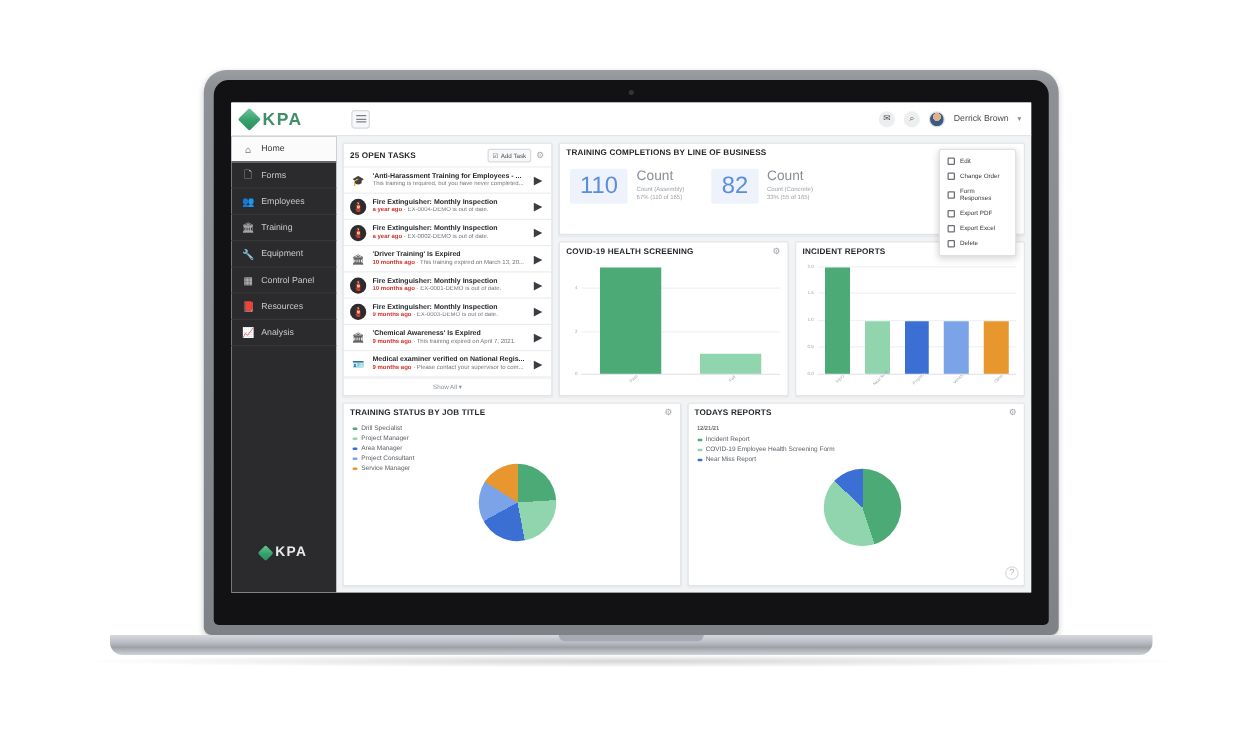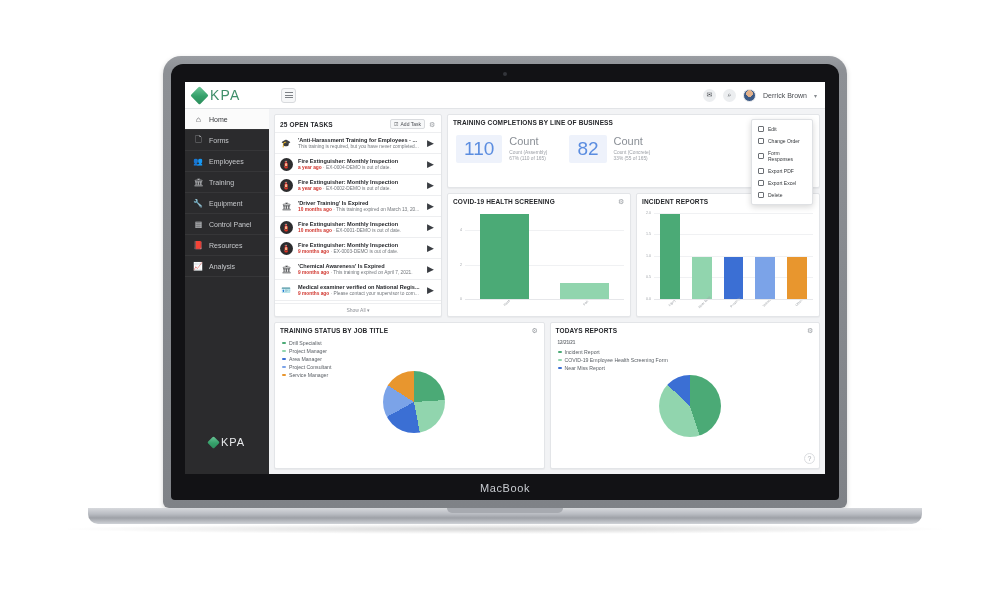--- a/index.html
+++ b/index.html
@@ -50,21 +50,21 @@
   
   .app { position:absolute; inset:0; display:flex; flex-direction:column; background:#f2f3f5; }
 
   .topbar {
     height:27px; background:#ffffff; border-bottom:1px solid #e2e4e7;
     display:flex; align-items:center; padding:0 8px; flex:0 0 27px;
   }
   .brand { display:flex; align-items:center; gap:4px; width:84px; }
   .kpa-diamond{ width:13px; height:13px; transform:rotate(45deg);
     background:linear-gradient(135deg,#6ec79a 0%, #35a06a 55%, #2c8d5c 100%); border-radius:1.5px; }
-  .kpa-text{ font-size:14px; letter-spacing:1.2px; color:#3f8f6a; font-weight:400; }
+  .kpa-text{ font-size:14px; letter-spacing:1.2px; color:#3f8f6a; font-weight:700; }
   .hamburger{
     width:15px;height:15px;border:1px solid #d8dadd;border-radius:3px;background:#f6f7f8;
     display:flex;flex-direction:column;justify-content:center;align-items:center;gap:1.5px; margin-left:4px;
   }
   .hamburger i{ display:block;width:8px;height:1px;background:#7d8186; }
   .top-right{ margin-left:auto; display:flex; align-items:center; gap:7px; }
   .round-btn{ width:13px;height:13px;border-radius:50%;background:#eceef0;
     display:flex;align-items:center;justify-content:center;color:#4a4d52;font-size:7px; }
   .avatar{ width:13px;height:13px;border-radius:50%;
     background:radial-gradient(circle at 50% 32%, #e2b18b 0 34%, #3c5a86 36% 100%);
@@ -180,21 +180,20 @@
   }
 </style>
 </head>
 <body>
 
 <div id="stage">
   <div class="laptop">
     <div class="lid">
       <div class="bezel">
         <div class="camera"></div>
-        <div class="macbook-label">MacBook</div>
 
         <div class="screen">
           <div class="app">
 
             <div class="topbar">
               <div class="brand">
                 <div class="kpa-diamond"></div>
                 <div class="kpa-text">KPA</div>
               </div>
               <div class="hamburger">

